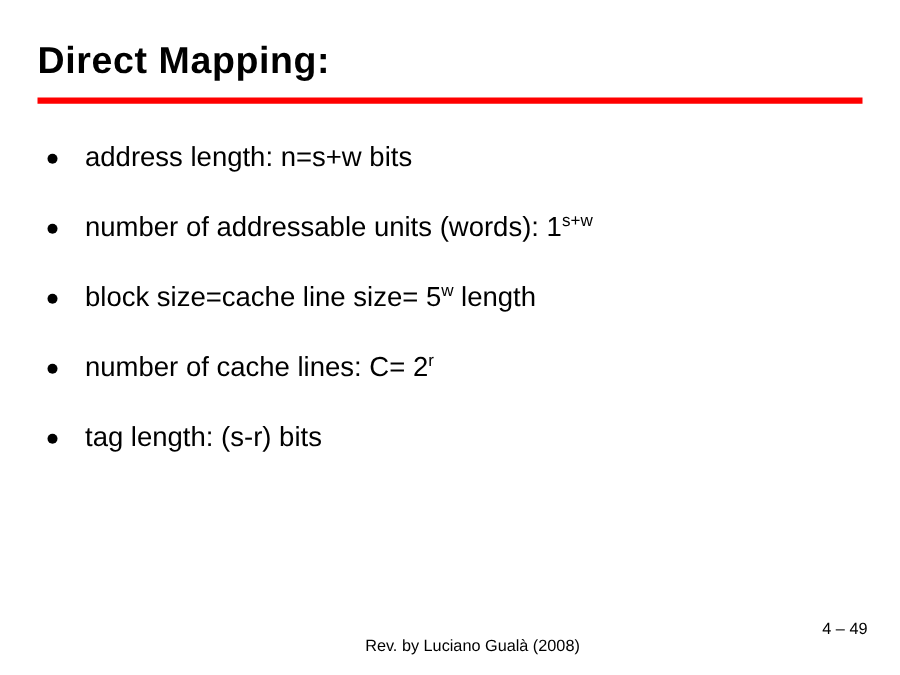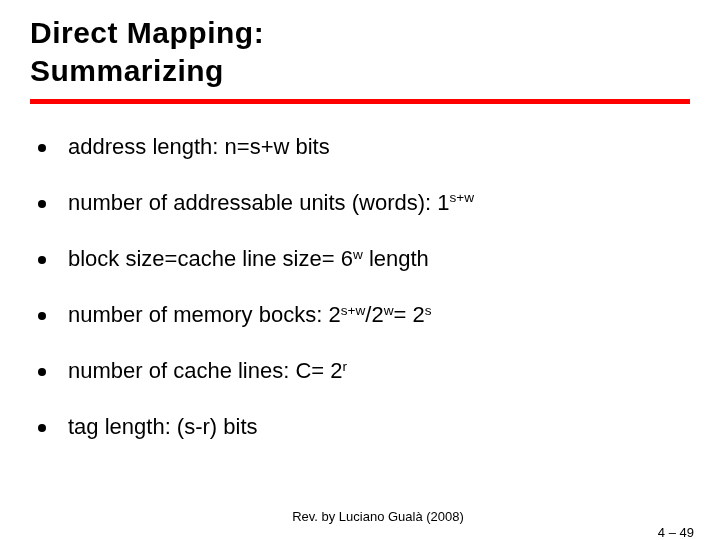--- a/index.html
+++ b/index.html
@@ -5,21 +5,21 @@
   * { margin: 0; padding: 0; box-sizing: border-box; }
   body {
     width: 720px;
     height: 540px;
     background: #ffffff;
     font-family: Verdana, Geneva, sans-serif;
     position: relative;
     overflow: hidden;
   }
   .slide {
-    padding: 14px 30px 0 30px;
+    padding: 30px 30px 0 30px;
   }
   .title {
     font-size: 30px;
     font-weight: bold;
     color: #000;
     letter-spacing: 0.5px;
     line-height: 1.25;
     margin-bottom: 10px;
     font-family: Verdana, Arial, sans-serif;
   }
@@ -64,59 +64,52 @@
     bottom: 16px;
     left: 0;
     right: 0;
     text-align: center;
     font-size: 13px;
     color: #000;
     padding-left: 36px;
   }
   .footer-right {
     position: absolute;
-    bottom: 0;
+    bottom: 30px;
     right: 26px;
     font-size: 13px;
     color: #000;
   }
 </style>
 </head>
 <body>
 
 <div class="slide">
   <div class="title">
     <span>Direct Mapping:</span><br>
-    <span>Summarizing</span>
   </div>
   <div class="rule"></div>
 
   <ul class="bullets">
     <li>
       <span class="dot"></span>
       <span>
         <span>address length: n=s+w bits</span><span class="sup"></span><span></span>
       </span>
     </li>
     <li>
       <span class="dot"></span>
       <span>
         <span>number of addressable units (words): 1</span><span class="sup">s+w</span><span></span>
       </span>
     </li>
     <li>
       <span class="dot"></span>
       <span>
-        <span>block size=cache line size= 6</span><span class="sup">w</span><span> length</span>
-      </span>
-    </li>
-    <li>
-      <span class="dot"></span>
-      <span>
-        <span>number of memory bocks: 2</span><span class="sup">s+w</span><span>/2</span><span class="sup">w</span><span>= 2</span><span class="sup">s</span><span></span>
+        <span>block size=cache line size= 5</span><span class="sup">w</span><span> length</span>
       </span>
     </li>
     <li>
       <span class="dot"></span>
       <span>
         <span>number of cache lines: C= 2</span><span class="sup">r</span><span></span>
       </span>
     </li>
     <li>
       <span class="dot"></span>

